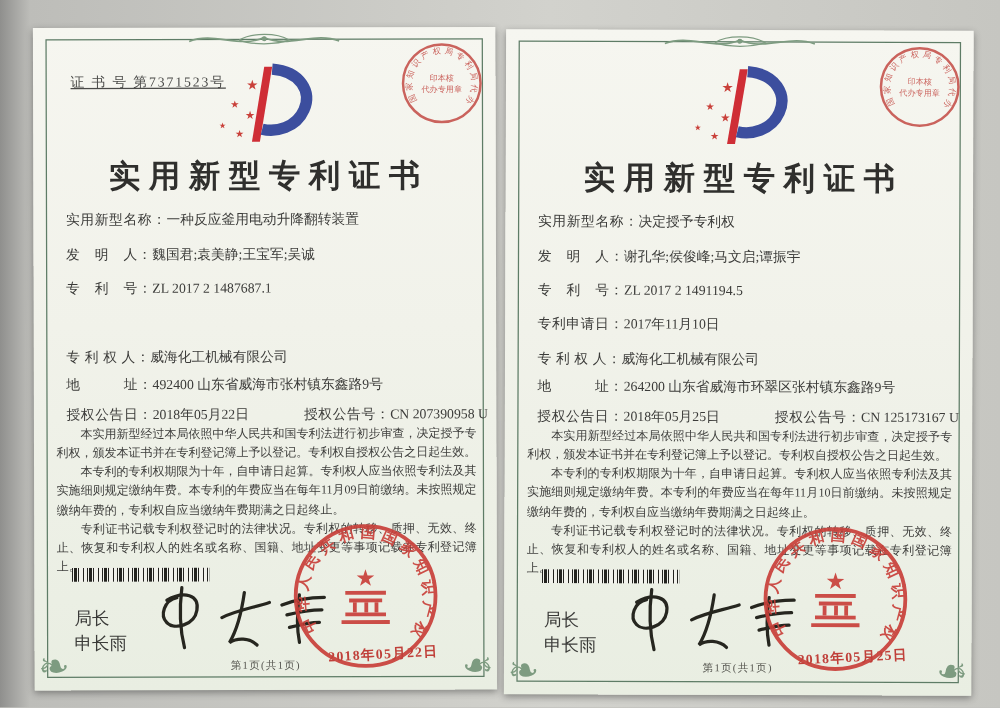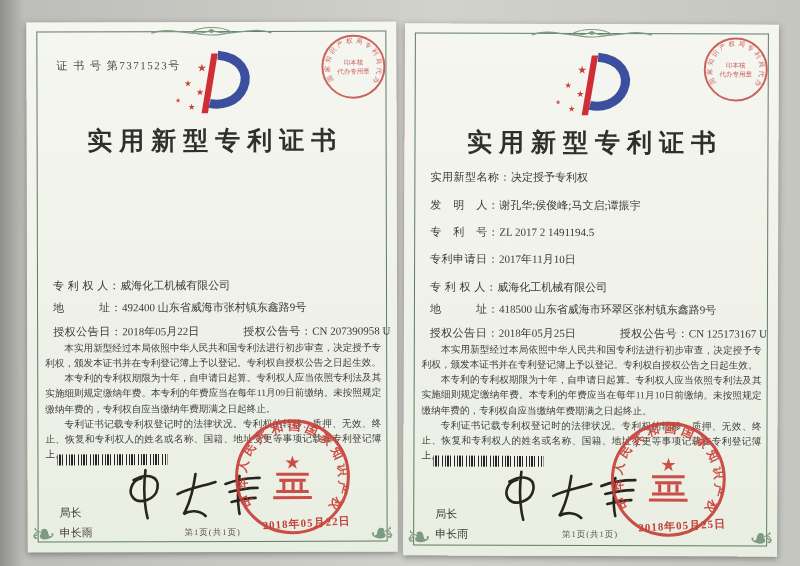--- a/index.html
+++ b/index.html
@@ -20,21 +20,21 @@
   .paper.left{left:27px;top:22px;width:370px;height:530px;transform:rotate(-.15deg);}
   .paper.right{left:404px;top:24px;width:374px;height:532px;transform:rotate(.2deg);}
   .frame{
     position:absolute;left:10px;right:10px;top:9px;bottom:10px;
     border:1.4px solid #5e7c66;
   }
   .top-ornament{position:absolute;top:2px;left:50%;transform:translateX(-50%);}
   .corner{position:absolute;color:#7d9b80;font-family:"DejaVu Sans",sans-serif;font-size:30px;line-height:1;}
   .corner.bl{left:3px;bottom:3px;}
   .corner.br{right:3px;bottom:3px;transform:scaleX(-1);}
-  .cert-no{position:absolute;left:30px;top:36px;font-size:11px;color:#4a4a48;letter-spacing:1.5px;}
+  .cert-no{position:absolute;left:30px;top:36px;font-size:11px;color:#4a4a48;letter-spacing:1.5px;text-decoration:underline;}
   .agency-seal{position:absolute;right:8px;top:10px;opacity:.85;}
   .logo{position:absolute;left:50%;top:26px;transform:translateX(-50%);}
   .cert-title{
     position:absolute;left:0;right:0;top:102px;text-align:center;
     font-size:25px;font-weight:bold;color:#2f2f2d;letter-spacing:7px;text-indent:7px;
   }
   .field{position:absolute;left:26px;right:20px;font-size:11px;color:#3b3b39;white-space:nowrap;}
   .field .lab{letter-spacing:.5px;}
   .f-name{top:146px;}
   .f-inventor{top:174px;}
@@ -48,21 +48,21 @@
     position:absolute;left:18px;right:16px;top:318px;
     font-size:9.6px;line-height:1.58;color:#3e3e3c;text-align:justify;
   }
   .body-text p{margin:0;text-indent:2em;}
   .barcode{
     position:absolute;left:30px;top:432px;width:110px;height:11px;
     background:repeating-linear-gradient(90deg,
       #23231f 0 1px,#f2f2ec 1px 2px,#23231f 2px 4px,#f2f2ec 4px 5px,
       #23231f 5px 6px,#f2f2ec 6px 9px,#23231f 9px 10px,#f2f2ec 10px 12px);
   }
-  .signer{position:absolute;left:32px;top:480px;font-size:11px;color:#3b3b39;line-height:20px;}
+  .signer{position:absolute;left:32px;top:464px;font-size:14px;color:#3b3b39;line-height:20px;}
   .signature{position:absolute;left:92px;top:444px;}
   .office-seal{position:absolute;left:204px;top:394px;opacity:.92;}
   .seal-date{
     position:absolute;left:214px;top:494px;width:130px;text-align:center;
     color:#c0403a;font-size:11px;font-weight:bold;letter-spacing:1px;transform:rotate(-3deg);
   }
   .page-footer{position:absolute;left:0;right:0;top:505px;text-align:center;font-size:8.5px;color:#55554f;letter-spacing:1px;}
   .star{fill:#c9403a;font-family:"DejaVu Sans",sans-serif;}
   svg text{font-family:"DejaVu Sans",sans-serif;}
 </style>
@@ -104,20 +104,29 @@
         <text x="34" y="26" class="star" font-size="12">★</text>
         <text x="20" y="42" class="star" font-size="9">★</text>
         <text x="33" y="52" class="star" font-size="10">★</text>
         <text x="10" y="60" class="star" font-size="7">★</text>
         <text x="24" y="68" class="star" font-size="9">★</text>
       </svg>
     </div>
 
     <div class="cert-title">实用新型专利证书</div>
 
+    <div class="field f-name">
+      <span class="lab">实用新型名称：</span><span>一种反应釜用电动升降翻转装置</span>
+    </div>
+    <div class="field f-inventor">
+      <span class="lab">发　明　人：</span><span>魏国君;袁美静;王宝军;吴诚</span>
+    </div>
+    <div class="field f-patno">
+      <span class="lab">专　利　号：</span><span>ZL 2017 2 1487687.1</span>
+    </div>
     <div class="field f-patentee">
       <span class="lab">专 利 权 人：</span><span>威海化工机械有限公司</span>
     </div>
     <div class="field f-address">
       <span class="lab">地　　　址：</span><span>492400 山东省威海市张村镇东鑫路9号</span>
     </div>
     <div class="field f-grant">
       <span class="lab">授权公告日：</span><span>2018年05月22日</span><span class="grant-no"><span class="lab">授权公告号：</span><span>CN 207390958 U</span></span>
     </div>
 
@@ -219,21 +228,21 @@
     <div class="field f-patno">
       <span class="lab">专　利　号：</span><span>ZL 2017 2 1491194.5</span>
     </div>
     <div class="field f-filing">
       <span class="lab">专利申请日：</span><span>2017年11月10日</span>
     </div>
     <div class="field f-patentee">
       <span class="lab">专 利 权 人：</span><span>威海化工机械有限公司</span>
     </div>
     <div class="field f-address">
-      <span class="lab">地　　　址：</span><span>418500 山东省威海市环翠区张村镇东鑫路9号</span>
+      <span class="lab">地　　　址：</span><span>264200 山东省威海市环翠区张村镇东鑫路9号</span>
     </div>
     <div class="field f-grant">
       <span class="lab">授权公告日：</span><span>2018年05月25日</span><span class="grant-no"><span class="lab">授权公告号：</span><span>CN 125173167 U</span></span>
     </div>
 
     <div class="body-text">
       <p>本实用新型经过本局依照中华人民共和国专利法进行初步审查，决定授予专利权，颁发本证书并在专利登记簿上予以登记。专利权自授权公告之日起生效。</p>
       <p>本专利的专利权期限为十年，自申请日起算。专利权人应当依照专利法及其实施细则规定缴纳年费。本专利的年费应当在每年11月10日前缴纳。未按照规定缴纳年费的，专利权自应当缴纳年费期满之日起终止。</p>
       <p>专利证书记载专利权登记时的法律状况。专利权的转移、质押、无效、终止、恢复和专利权人的姓名或名称、国籍、地址变更等事项记载在专利登记簿上。</p>
     </div>

